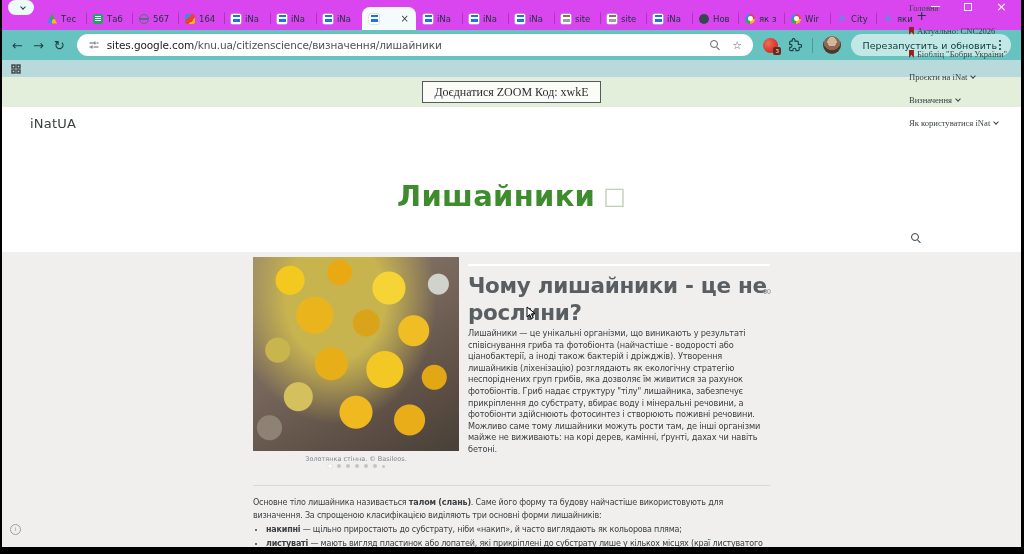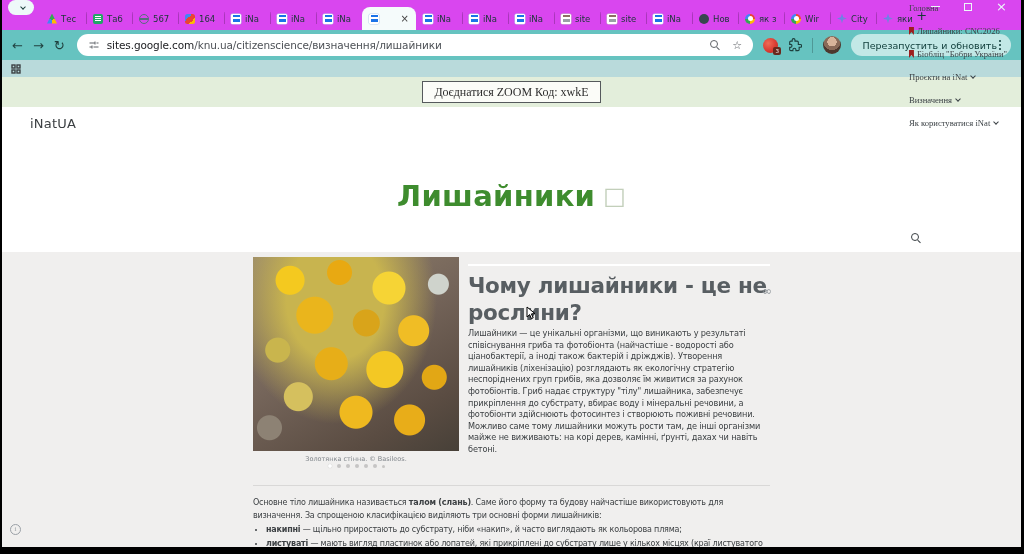--- a/index.html
+++ b/index.html
@@ -286,21 +286,21 @@
     </div>
 
     <div class="siteheader">
       <span class="logo">iNatUA</span>
       <div class="sitenav">
           <span class="nav-item">
             <span>Головна</span>
           </span>
           <span class="nav-item">
             <span class="flag"></span>
-            <span>Лишайники: CNC2026</span>
+            <span>Актуально: CNC2026</span>
           </span>
           <span class="nav-item">
             <span class="flag"></span>
             <span>Біобліц "Бобри України"</span>
           </span>
           <span class="nav-item">
             <span>Проєкти на iNat</span>
             <span class="caret"></span>
           </span>
           <span class="nav-item">

